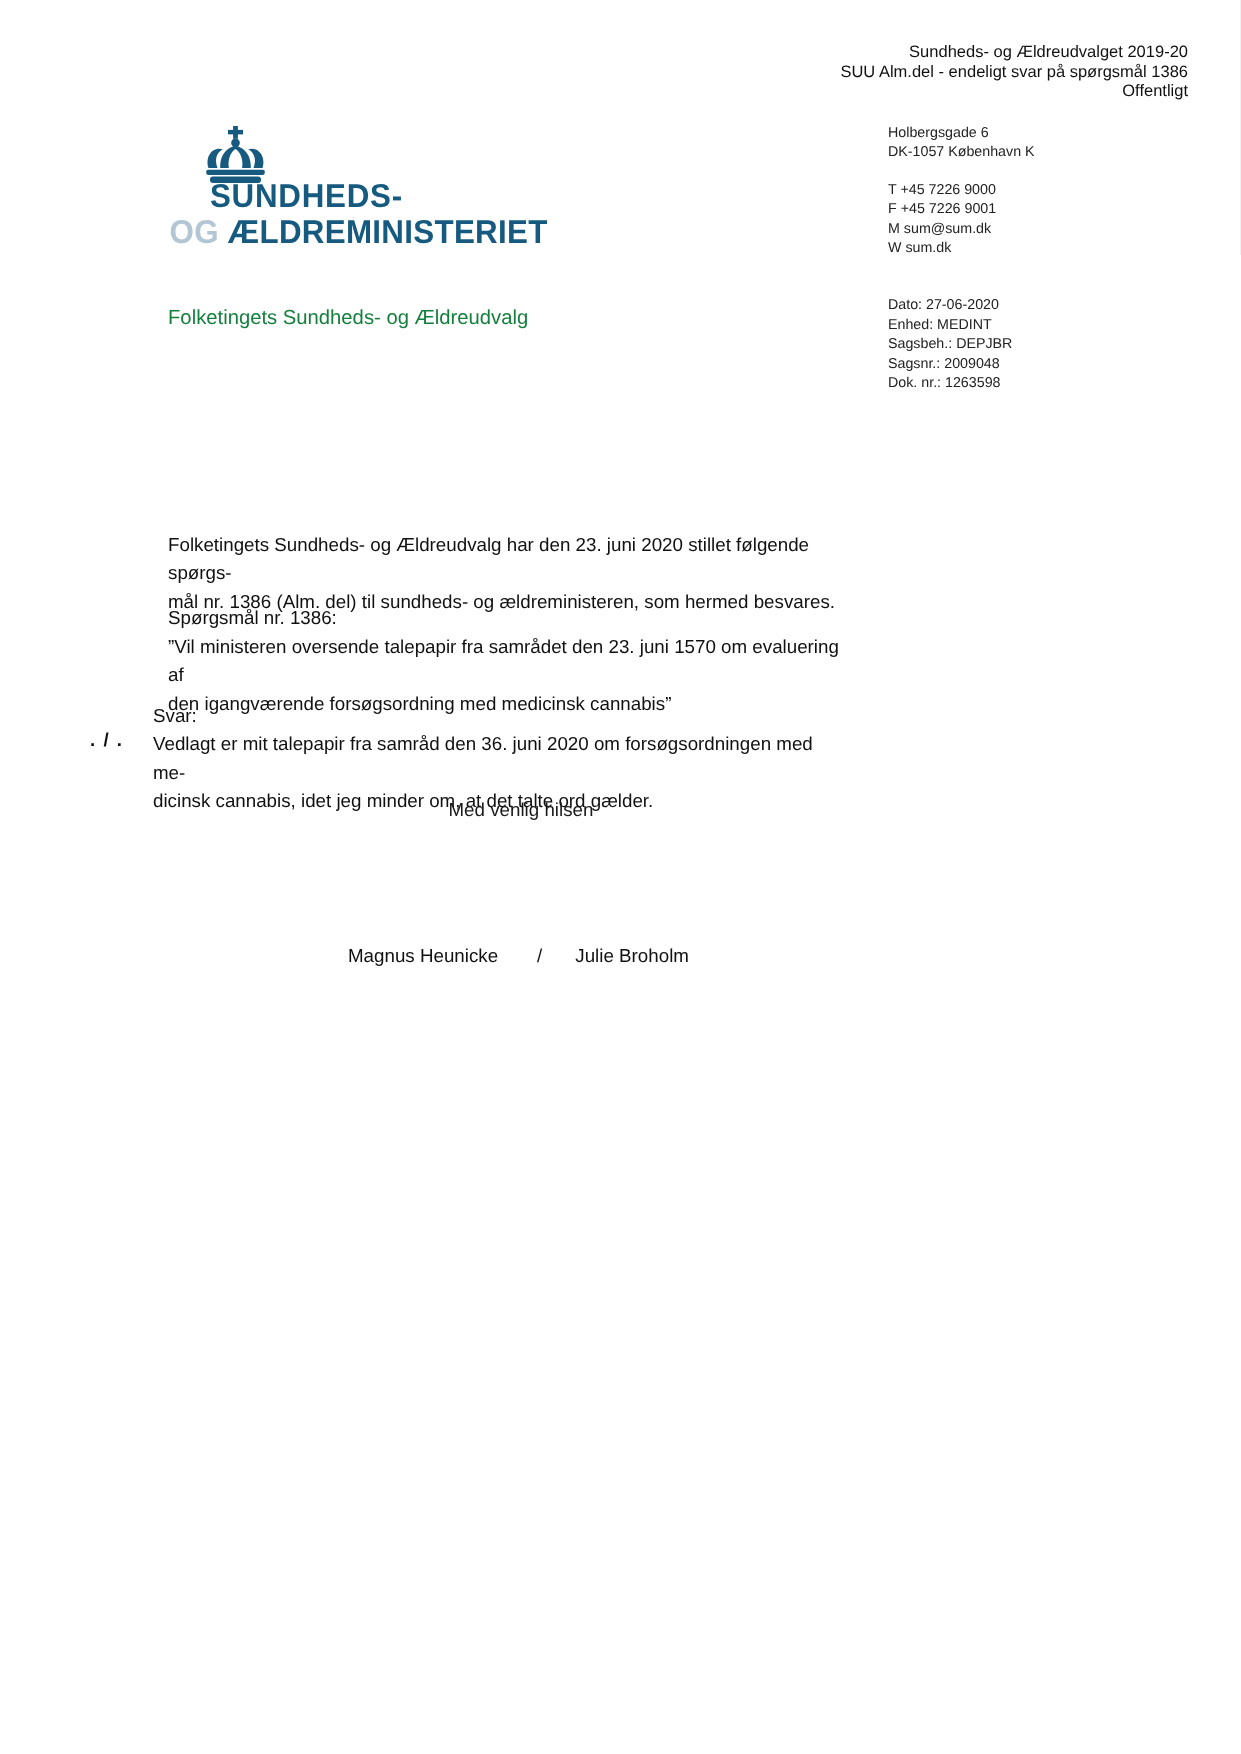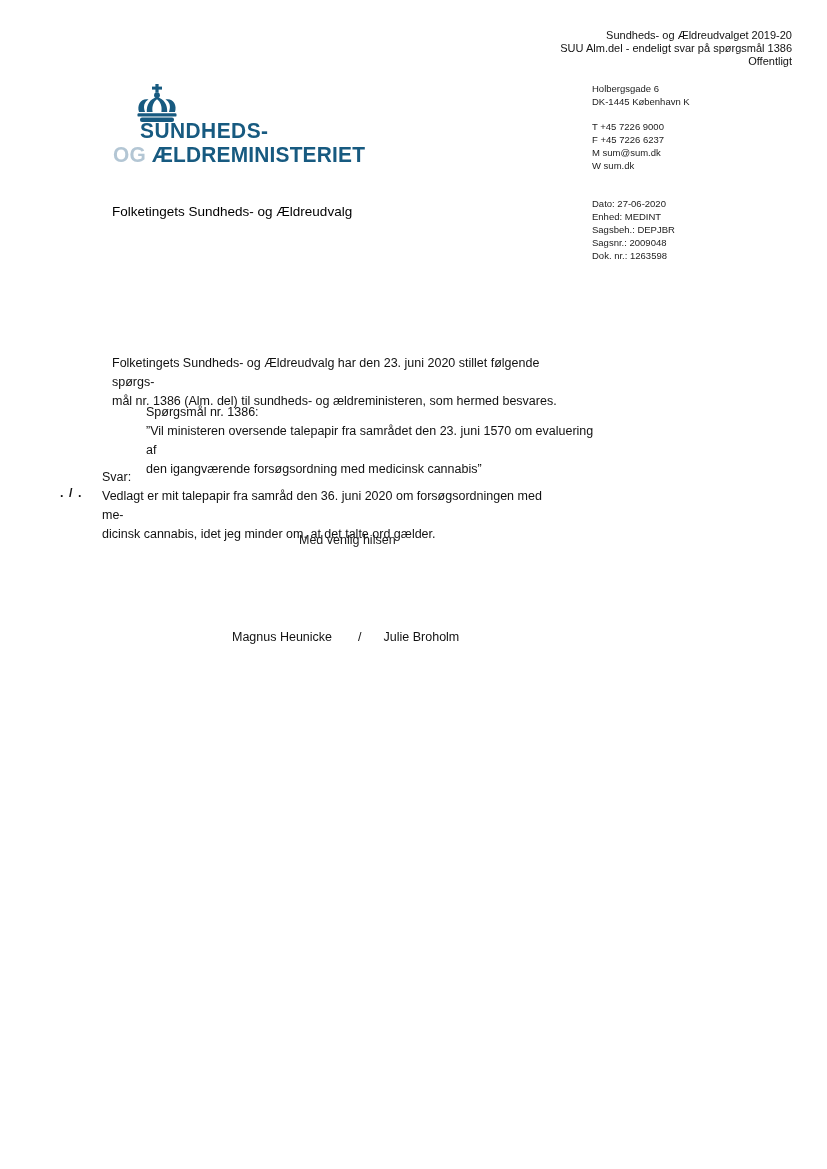--- a/index.html
+++ b/index.html
@@ -50,27 +50,27 @@
     position: absolute; left: 592px; top: 82px;
     font-size: 9.5px; line-height: 13px; color: #222;
     width: 180px;
   }
   .contact .phone-block { margin-top: 12px; }
   .contact .meta-block { margin-top: 25px; }
 
   
   .recipient {
     position: absolute; left: 112px; top: 204px;
-    font-size: 13.5px; color: #000000;
+    font-size: 13.5px; color: #15803d;
   }
 
   
   .body-text { font-size: 12.5px; line-height: 19px; color: #111; }
   .intro    { position: absolute; left: 112px; top: 354px; width: 460px; }
-  .question { position: absolute; left: 112px; top: 403px; width: 460px; margin-left: 34px; }
+  .question { position: absolute; left: 112px; top: 403px; width: 460px; }
   .answer   { position: absolute; left: 102px; top: 468px; width: 460px; }
   .enclosure-mark {
     position: absolute; left: 60px; top: 486px;
     font-size: 12.5px; font-weight: 700; letter-spacing: 1px; color: #111;
   }
   .closing  { position: absolute; left: 287px; top: 533px; font-size: 12.5px; margin-left: 12px; }
 
   
   .signature {
     position: absolute; left: 232px; top: 630px;
@@ -102,23 +102,23 @@
           <rect x="6" y="33.6" width="34" height="4.4" rx="2"></rect>
         </g>
       </svg>
     </span>
     <div class="logo-line1">SUNDHEDS-</div>
     <div class="logo-line2"><span class="logo-og">OG</span><span> </span><span class="logo-main">ÆLDREMINISTERIET</span></div>
   </div>
 
   <div class="contact">
     <div class="address-block multiline">Holbergsgade 6
-DK-1445 København K</div>
+DK-1057 København K</div>
     <div class="phone-block multiline">T +45 7226 9000
-F +45 7226 6237
+F +45 7226 9001
 M sum@sum.dk
 W sum.dk</div>
     <div class="meta-block multiline">Dato: 27-06-2020
 Enhed: MEDINT
 Sagsbeh.: DEPJBR
 Sagsnr.: 2009048
 Dok. nr.: 1263598</div>
   </div>
 
   <div class="recipient">Folketingets Sundheds- og Ældreudvalg</div>

